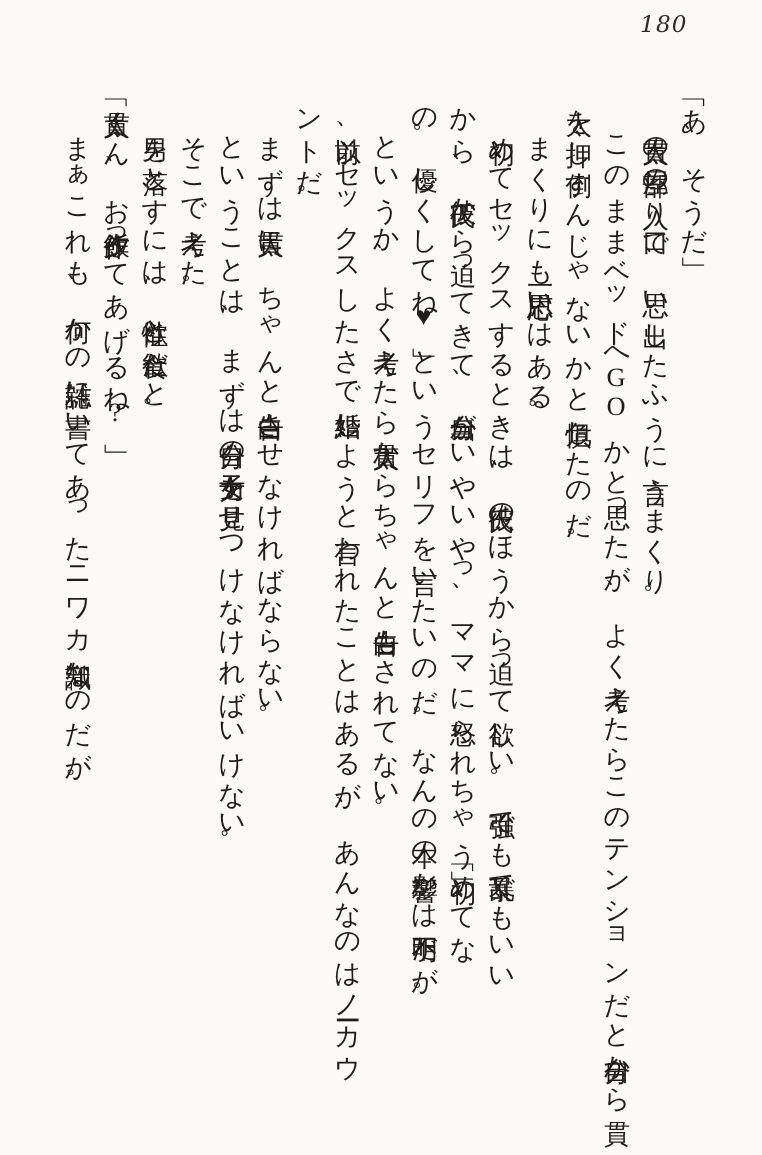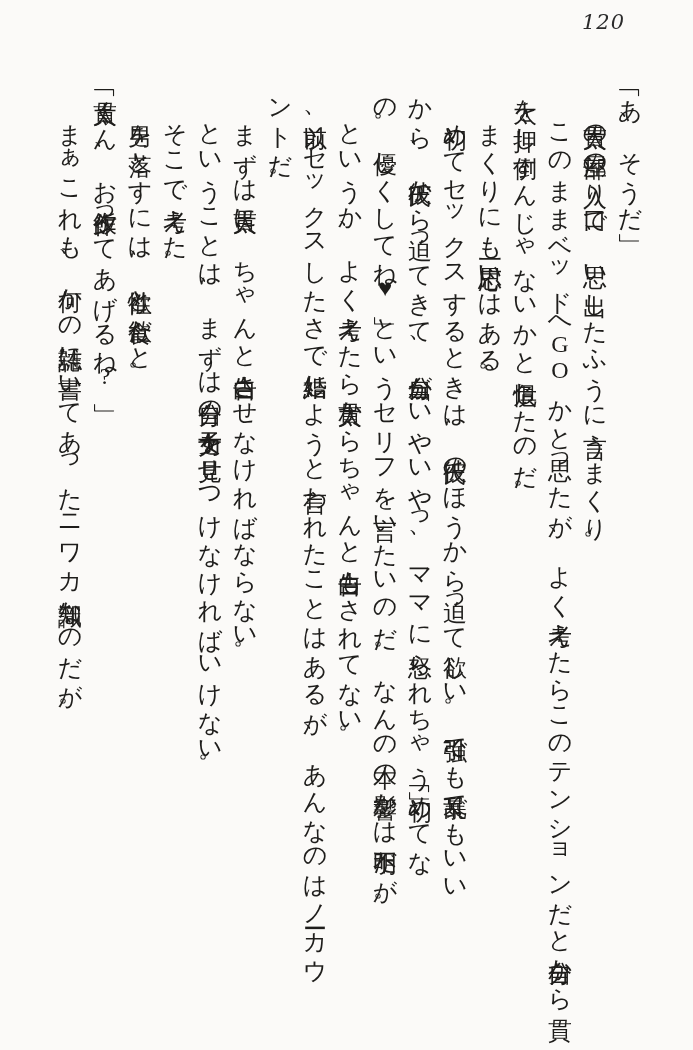--- a/index.html
+++ b/index.html
@@ -47,21 +47,21 @@
   }
   .text-block p.indent {
     padding-top: 25px;
   }
 </style>
 </head>
 <body>
 
 <div class="page">
 
-  <div class="page-number">120</div>
+  <div class="page-number">180</div>
 
   <div class="text-block">
     <p>「あ、そうだ」</p>
     <p class="indent">貫太の部屋の入り口で、思い出したふうに言うまくり。</p>
     <p class="indent">このままベッドへGOかと思ったが、よく考えたらこのテンションだと自分から貫</p>
     <p>太を押し倒すんじゃないかと危惧したのだ。</p>
     <p class="indent">まくりにも一応思いはある。</p>
     <p class="indent">初めてセックスするときは、彼氏のほうから迫って欲しい。強引でも乱暴でもいい</p>
     <p>から、彼氏から迫ってきて、自分が「いやいやっ、ママに怒られちゃう」「初めてな</p>
     <p>の。優しくしてね♥」というセリフを言いたいのだ。なんの本の影響かは不明だが。</p>

